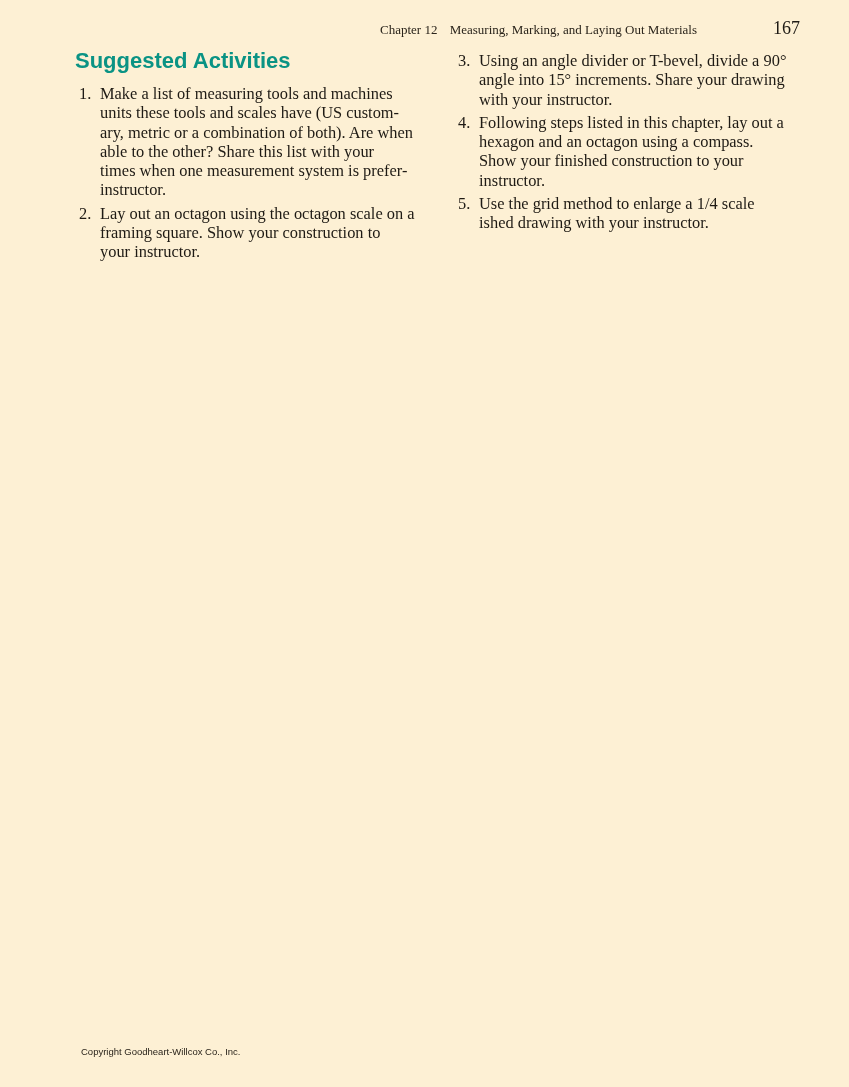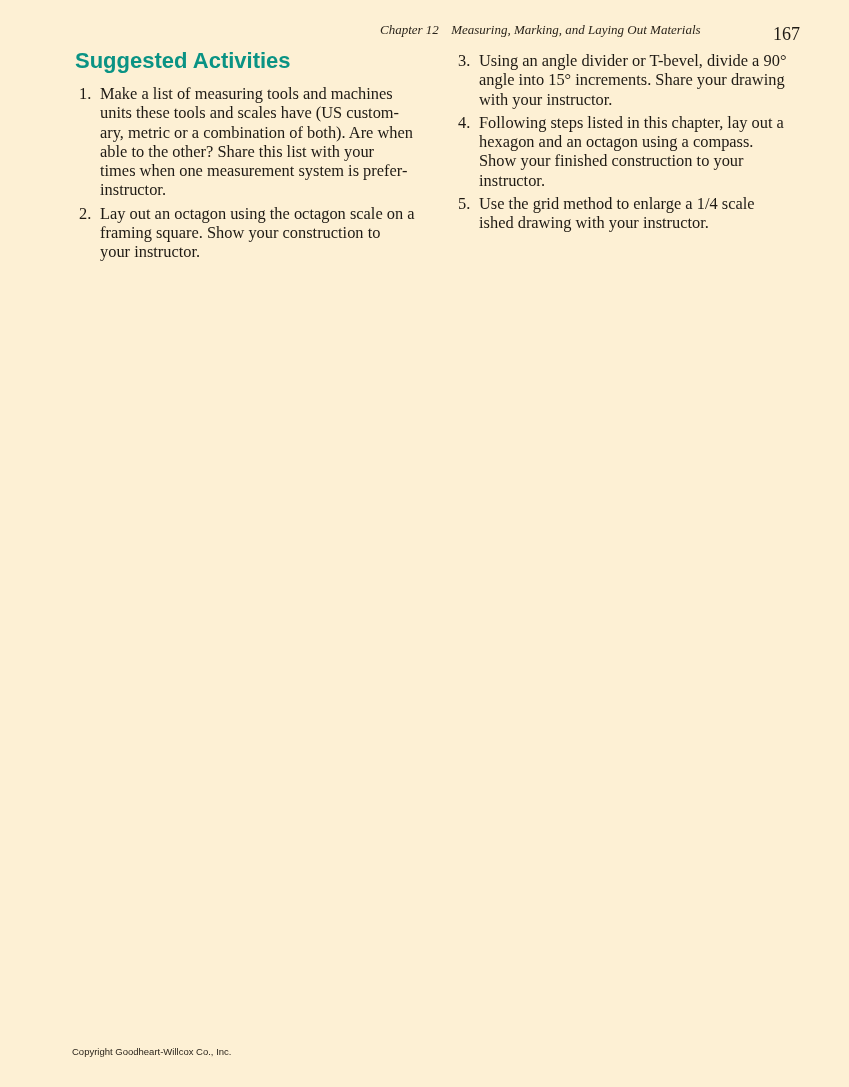--- a/index.html
+++ b/index.html
@@ -9,42 +9,41 @@
     position: relative;
     overflow: hidden;
     font-family: "DejaVu Serif", "Liberation Serif", serif;
     color: #1e1a14;
   }
   .running-head {
     position: absolute; top: 22px; left: 380px;
     font-family: "Liberation Serif", serif;
     font-size: 13px; color: #2a241b;
     white-space: nowrap;
-    font-style: italic;
   }
   .running-head .chap { margin-right: 9px; }
   .page-num {
     position: absolute; top: 18px; left: 773px;
     font-family: "Liberation Serif", serif;
-    font-size: 18px; color: #1e1a14; margin-top: 6px;
+    font-size: 18px; color: #1e1a14;
   }
   .heading {
     position: absolute; top: 48px; left: 75px;
     font-family: "Liberation Sans", sans-serif;
     font-weight: bold; font-size: 22px; color: #0a9384;
     margin: 0;
   }
   .col { position: absolute; font-family: "Liberation Serif", serif; font-size: 16.4px; line-height: 19.3px; }
   .col-left { top: 84px; left: 79px; width: 360px; }
   .col-right { top: 51px; left: 458px; width: 360px; }
   .item { position: relative; padding-left: 21px; margin-bottom: 4px; }
   .item .num { position: absolute; left: 0; top: 0; }
   .item .line { display: block; white-space: nowrap; }
   .footer {
-    position: absolute; top: 1046px; left: 72px;
+    position: absolute; top: 1046px; left: 81px;
     font-family: "Liberation Sans", sans-serif;
     font-size: 9.5px; color: #2a241b;
   }
 </style>
 </head>
 <body>
 
 <div class="running-head">
   <span class="chap">Chapter 12</span>
   <span>Measuring, Marking, and Laying Out Materials</span>

